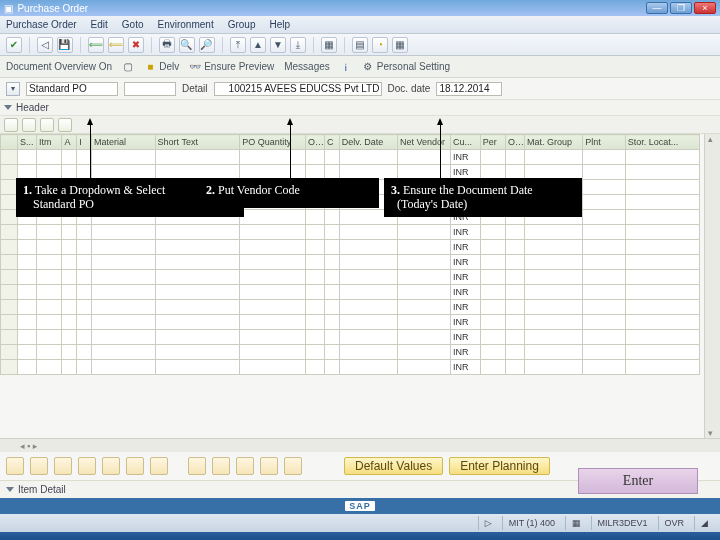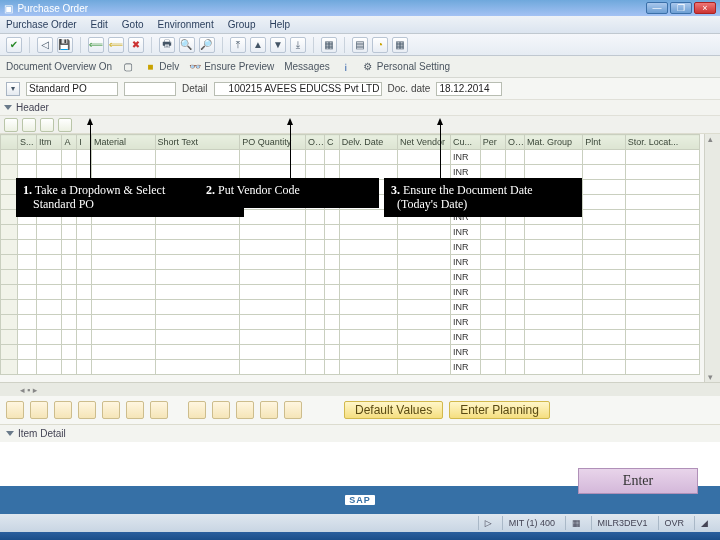--- a/index.html
+++ b/index.html
@@ -272,26 +272,25 @@
     background:#f3f4f0;
     border-top:1px solid #dcdccf;
     display:flex;
     align-items:center;
     gap:4px;
     padding: 0 6px;
     color:#445;
   }
   
   .sap-band {
-    height:28px;
+    height:16px;
     background:#3670a6;
     display:flex;
     align-items:center;
     justify-content:center;
-    margin-top:44px;
   }
   .sap-logo {
     background:#fff;
     color:#3670a6;
     font-weight:bold;
     font-size:9px;
     padding: 0 4px;
     border-radius:1px;
     letter-spacing:1px;
   }

